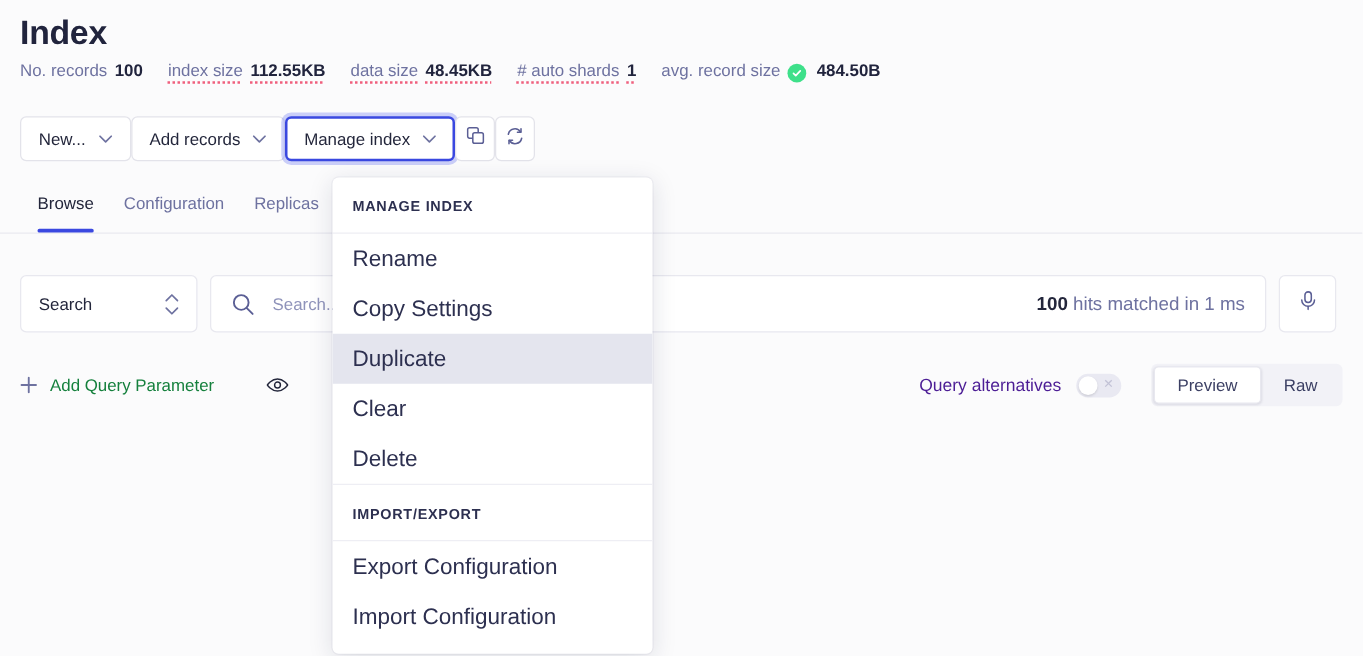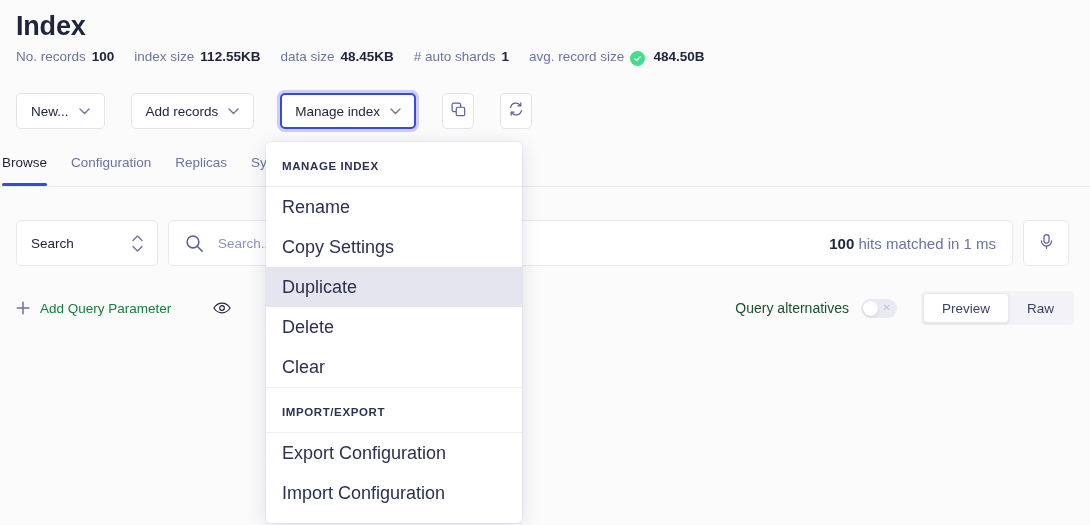--- a/index.html
+++ b/index.html
@@ -22,36 +22,37 @@
   .stats {
     position: absolute; left: 16px; top: 49px;
     display: flex; align-items: center; gap: 0px;
     font-size: 13.5px; white-space: nowrap;
   }
   .stat { display: flex; align-items: baseline; gap: 6px; margin-right: 20px; }
   .stat-label { color: #6e72a0; }
   .stat-value { color: #21243d; font-weight: 700; }
   .stat.dashed .stat-label,
   .stat.dashed .stat-value {
+    text-decoration: underline;
     text-decoration-style: dotted;
     text-decoration-color: #f0607d;
     text-underline-offset: 4px;
     text-decoration-thickness: 1.5px;
   }
   .check-badge {
     display: inline-flex; align-items: center; justify-content: center;
     width: 15px; height: 15px; border-radius: 50%;
     background: #3ee08a; margin-right: 2px; position: relative; top: 2px;
   }
   .check-badge svg { display: block; }
 
   
   .toolbar {
     position: absolute; left: 16px; top: 93px;
-    display: flex; align-items: center; gap: 26px; justify-content: center;
+    display: flex; align-items: center; gap: 0; justify-content: center;
   }
   .btn {
     height: 36px; padding: 0 14px;
     display: inline-flex; align-items: center; gap: 10px;
     background: #ffffff; border: 1px solid #e3e3ea; border-radius: 5px;
     font-size: 13.5px; color: #23263b; cursor: pointer;
     font-family: "Liberation Sans", sans-serif;
   }
   .btn .chev { color: #6e72a0; display: flex; }
   .btn.focused {
@@ -65,21 +66,21 @@
     background: #ffffff; border: 1px solid #e3e3ea; border-radius: 5px;
     cursor: pointer; color: #5b5f95;
   }
 
   
   .tabs {
     position: absolute; left: 0px; top: 148px; right: 0;
     height: 39px;
     border-bottom: 1px solid #eaeaf0;
     display: flex; align-items: flex-start; gap: 0;
-    padding-left: 0;
+    padding-left: 28px;
   }
   .tab {
     position: relative; height: 38px; line-height: 30px;
     padding: 0 12px; font-size: 13.5px; color: #6e72a0; cursor: pointer;
     white-space: nowrap;
   }
   .tab:first-child { padding-left: 2px; }
   .tab.active { color: #23263b; font-weight: 400; }
   .tab.active::after {
     content: ""; position: absolute; left: 2px; right: 12px; bottom: 0;
@@ -121,21 +122,21 @@
   }
   .add-param {
     display: inline-flex; align-items: center; gap: 10px;
     font-size: 13.5px; color: #15803d; cursor: pointer;
   }
   .plus { color: #6e72a0; display: flex; }
   .eye { margin-left: 42px; color: #23263b; display: flex; cursor: pointer; }
   .qright {
     margin-left: auto; display: flex; align-items: center; gap: 0;
   }
-  .qalt-label { font-size: 14px; color: #14532d; margin-right: 12px; text-align: center; }
+  .qalt-label { font-size: 14px; color: #4c1d95; margin-right: 12px; text-align: center; }
   .toggle {
     width: 36px; height: 19px; border-radius: 10px; background: #e9e9f2;
     display: flex; align-items: center; position: relative; cursor: pointer;
     margin-right: 24px;
   }
   .toggle .knob {
     width: 15px; height: 15px; border-radius: 50%; background: #ffffff;
     margin-left: 2px; box-shadow: 0 1px 2px rgba(0,0,0,0.12);
   }
   .toggle .x { position: absolute; right: 6px; color: #c2c2d6; font-size: 10px; line-height: 1; }
@@ -325,22 +326,22 @@
       </div>
     </div>
   </div>
 
   <div class="menu">
     <div class="menu-section">MANAGE INDEX</div>
     <div id="menu-items-one">
         <div class="menu-item">Rename</div>
         <div class="menu-item">Copy Settings</div>
         <div class="menu-item hover">Duplicate</div>
+        <div class="menu-item">Clear</div>
         <div class="menu-item">Delete</div>
-        <div class="menu-item">Clear</div>
       </div>
     <div class="menu-section second">IMPORT/EXPORT</div>
     <div id="menu-items-two">
         <div class="menu-item">Export Configuration</div>
         <div class="menu-item">Import Configuration</div>
       </div>
     <div class="menu-bottom-pad"></div>
   </div>
 
 </div>

